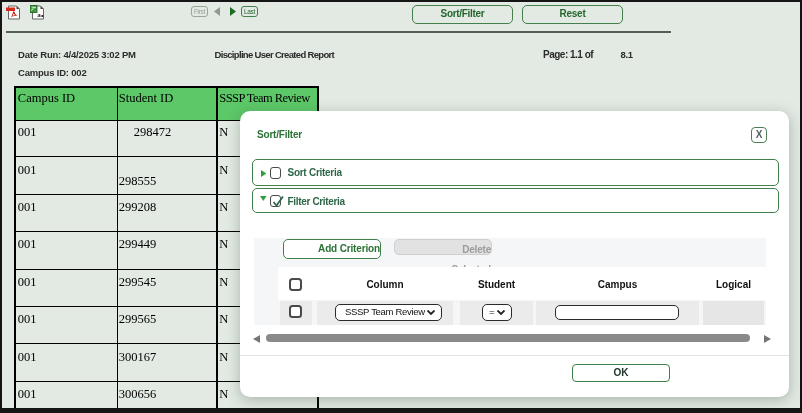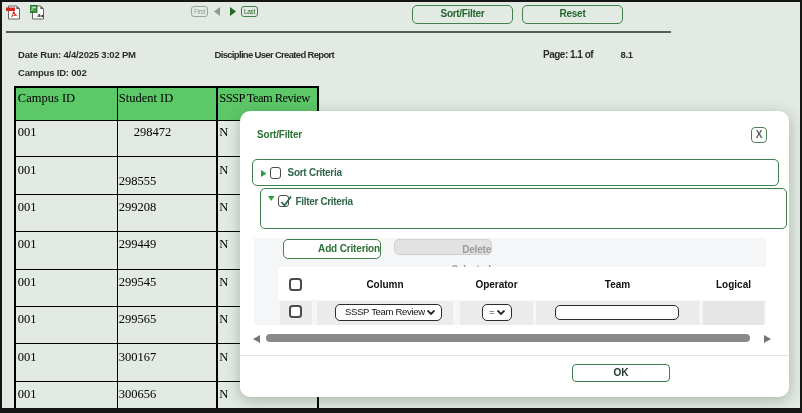--- a/index.html
+++ b/index.html
@@ -102,41 +102,41 @@
     </div>
 
     <div class="abs" style="left:11.5px; top:48px; width:527px; height:26.5px; border:1.6px solid #40804c; border-radius:5px;">
       <svg class="abs" style="left:8px; top:9.5px;" width="5.5" height="7" viewBox="0 0 5.5 7">
           <path d="M0 0 L5.5 3.5 L0 7 Z" fill="#2f9e43"></path>
         </svg>
       <span class="abs" style="left:17.5px; top:6.5px; width:11px; height:12px; border:1.8px solid #4a4a4a; border-radius:3px; background:#fff;"></span>
       <span class="abs" style="left:35px; top:7px; font-size:10px; letter-spacing:-0.27px; font-weight:bold; color:#2e6648;">Sort Criteria</span>
     </div>
 
-    <div class="abs" style="left:11.5px; top:76.8px; width:527px; height:41px; border:1.6px solid #40804c; border-radius:5px;margin-left:8px;">
+    <div class="abs" style="left:11.5px; top:76.8px; width:527px; height:25px; border:1.6px solid #40804c; border-radius:5px;">
       <svg class="abs" style="left:7.5px; top:7px;" width="6.5" height="5" viewBox="0 0 6.5 5">
           <path d="M0 0 L6.5 0 L3.25 5 Z" fill="#2f9e43"></path>
         </svg>
       <span class="abs" style="left:17.5px; top:6.5px; width:11px; height:12px; border:1.8px solid #4a4a4a; border-radius:3px; background:#fff;"></span>
       <svg class="abs" style="left:19px; top:7px;" width="12" height="12" viewBox="0 0 12 12">
           <path d="M1.5 6 L4.5 9.5 L11 0.5" fill="none" stroke="#2e6a4e" stroke-width="1.8"></path>
         </svg>
       <span class="abs" style="left:35px; top:7.5px; font-size:10px; letter-spacing:-0.33px; font-weight:bold; color:#2e6648;">Filter Criteria</span>
     </div>
 
     <div class="abs" style="left:14px; top:127px; width:512px; height:86.5px; background:#f5f6f7;"></div>
 
     <span class="abs" style="left:43px; top:128px; width:98px; height:20px; border:1.4px solid #40804c; border-radius:5px; background:#fff; color:#2a7233; font-size:10px; letter-spacing:-0.15px; font-weight:bold; text-align:right; line-height:18px;">Add Criterion</span>
     <span class="abs" style="left:154px; top:128px; width:98px; height:16px; border:1px solid #cfcfcf; border-radius:5px; background:#e2e2e2; color:#9c9c9c; font-size:10px; letter-spacing:-0.2px; font-weight:bold; text-align:right; line-height:20px;padding-left:44px;">Delete Selected</span>
 
     <div class="abs" style="left:38px; top:156px; width:488px; height:33px; background:#fff;"></div>
     <span class="abs" style="left:49px; top:167px; width:12.5px; height:13px; border:2px solid #4a4a4a; border-radius:3.5px; background:#fff;"></span>
     <span class="abs" style="left:77px; top:168px; width:136px; text-align:center; font-size:10px; font-weight:bold; color:#111;">Column</span>
-    <span class="abs" style="left:220px; top:168px; width:73px; text-align:center; font-size:10px; font-weight:bold; color:#111;">Operator</span>
-    <span class="abs" style="left:296px; top:168px; width:163px; text-align:center; font-size:10px; font-weight:bold; color:#111;">Team</span>
+    <span class="abs" style="left:220px; top:168px; width:73px; text-align:center; font-size:10px; font-weight:bold; color:#111;">Student</span>
+    <span class="abs" style="left:296px; top:168px; width:163px; text-align:center; font-size:10px; font-weight:bold; color:#111;">Campus</span>
     <span class="abs" style="left:463px; top:168px; width:61px; text-align:center; font-size:10px; font-weight:bold; color:#111;">Logical</span>
 
     <div class="abs" style="left:40px; top:190px; width:32px; height:23.5px; background:#ebebeb;"></div>
     <div class="abs" style="left:77px; top:190px; width:136px; height:23.5px; background:#ebebeb;"></div>
     <div class="abs" style="left:220px; top:190px; width:73px; height:23.5px; background:#ebebeb;"></div>
     <div class="abs" style="left:296px; top:190px; width:163px; height:23.5px; background:#ebebeb;"></div>
     <div class="abs" style="left:463px; top:190px; width:61px; height:23.5px; background:#e6e6e6;"></div>
     <span class="abs" style="left:49px; top:194px; width:12.5px; height:13px; border:2px solid #4a4a4a; border-radius:3.5px; background:#fff;"></span>
 
     <span class="abs" style="left:95px; top:193px; width:107px; height:17px; border:1.7px solid #2b2b2b; border-radius:5px; background:#fff; font-size:9.5px; letter-spacing:-0.3px; color:#111; line-height:14px; padding-left:9px; white-space:nowrap;">SSSP Team Review <svg width="8" height="5" viewBox="0 0 8 5" style="margin-left:0;">

